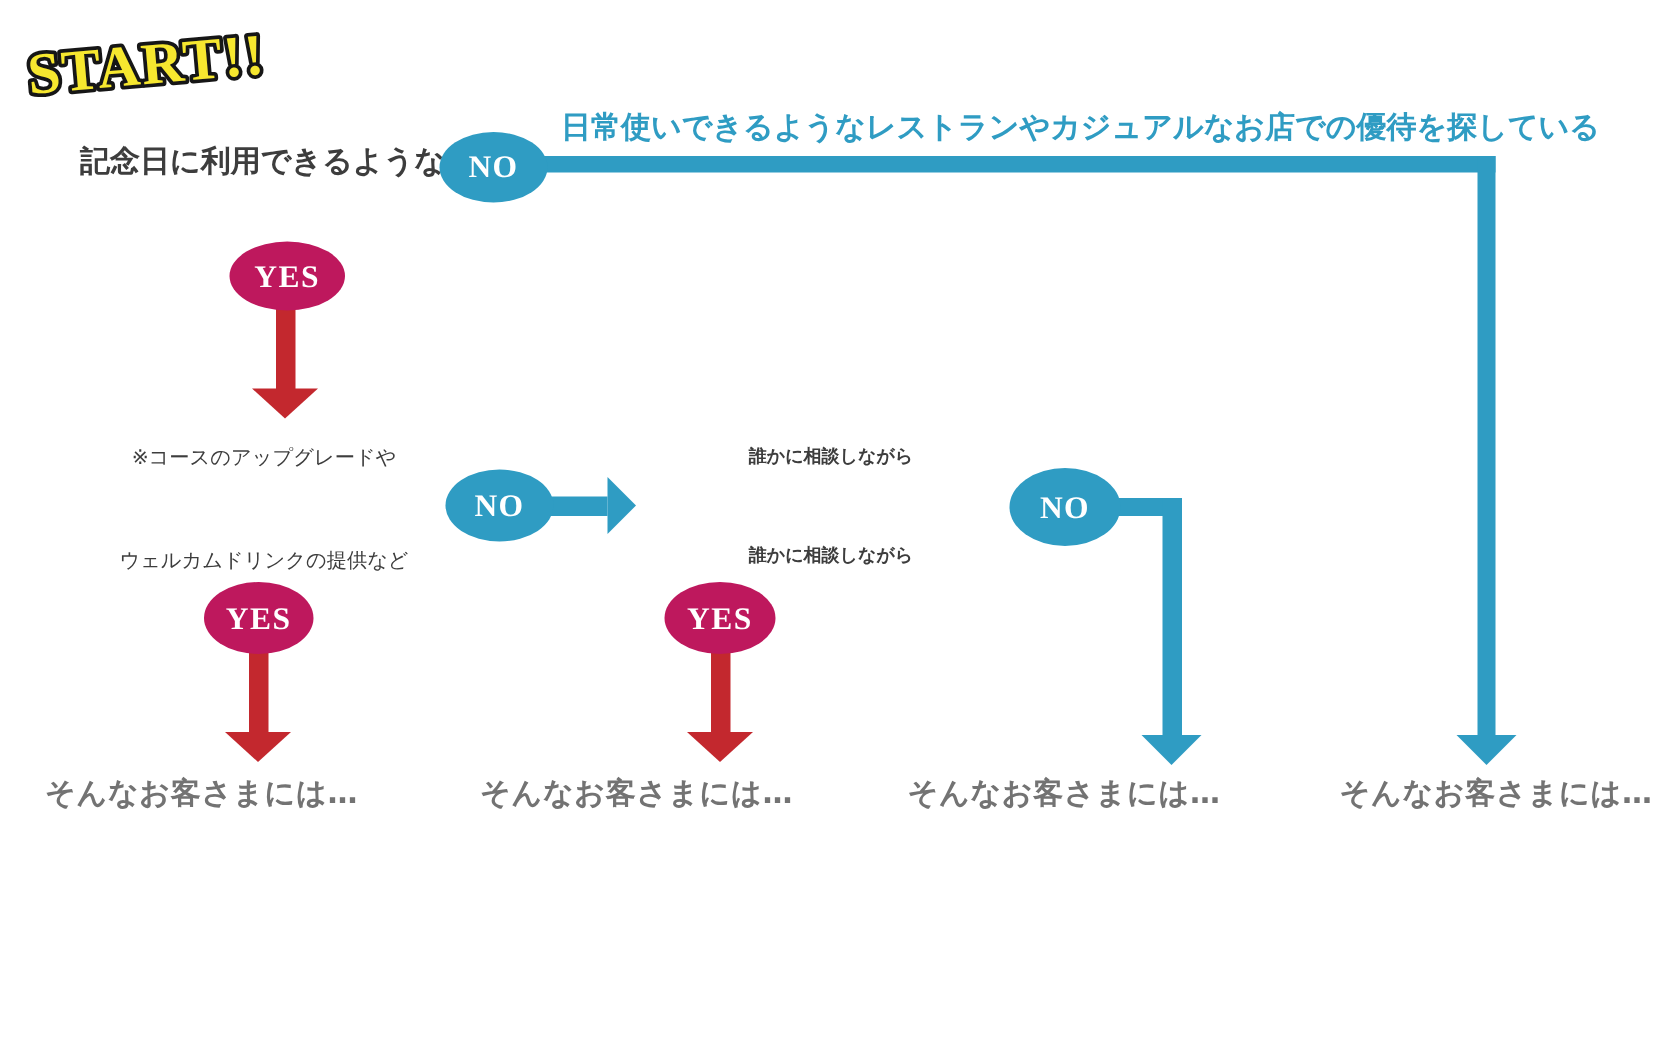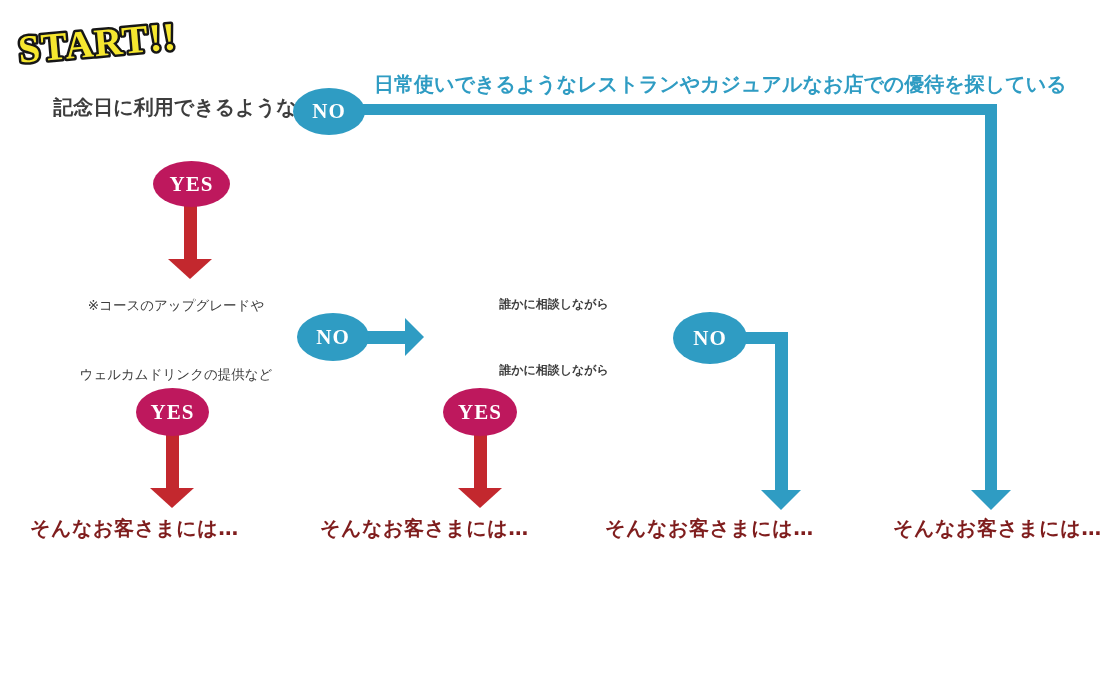--- a/index.html
+++ b/index.html
@@ -45,21 +45,21 @@
   .tri.right-blue{ border-top:19px solid transparent; border-bottom:19px solid transparent; border-left:19px solid #2f9cc3; }
   
   #no-caption {
     position:absolute; left:374px; top:71px;
     font-size:20px; font-weight:bold; color:#2f9cc3;
     white-space:nowrap; z-index:2;
   }
   
   .outcome {
     position:absolute; top:515px; font-size:20px; font-weight:bold;
-    color:#7f1d1d; white-space:nowrap; letter-spacing:0.5px;
+    color:#737373; white-space:nowrap; letter-spacing:0.5px;
   }
   #outcome1 { left:30px; }
   #outcome2 { left:320px; }
   #outcome3 { left:605px; }
   #outcome4 { left:893px; }
   
   #start-badge { position:absolute; left:4px; top:0; width:230px; height:80px; z-index:4; }
 </style>
 </head>
 <body>

